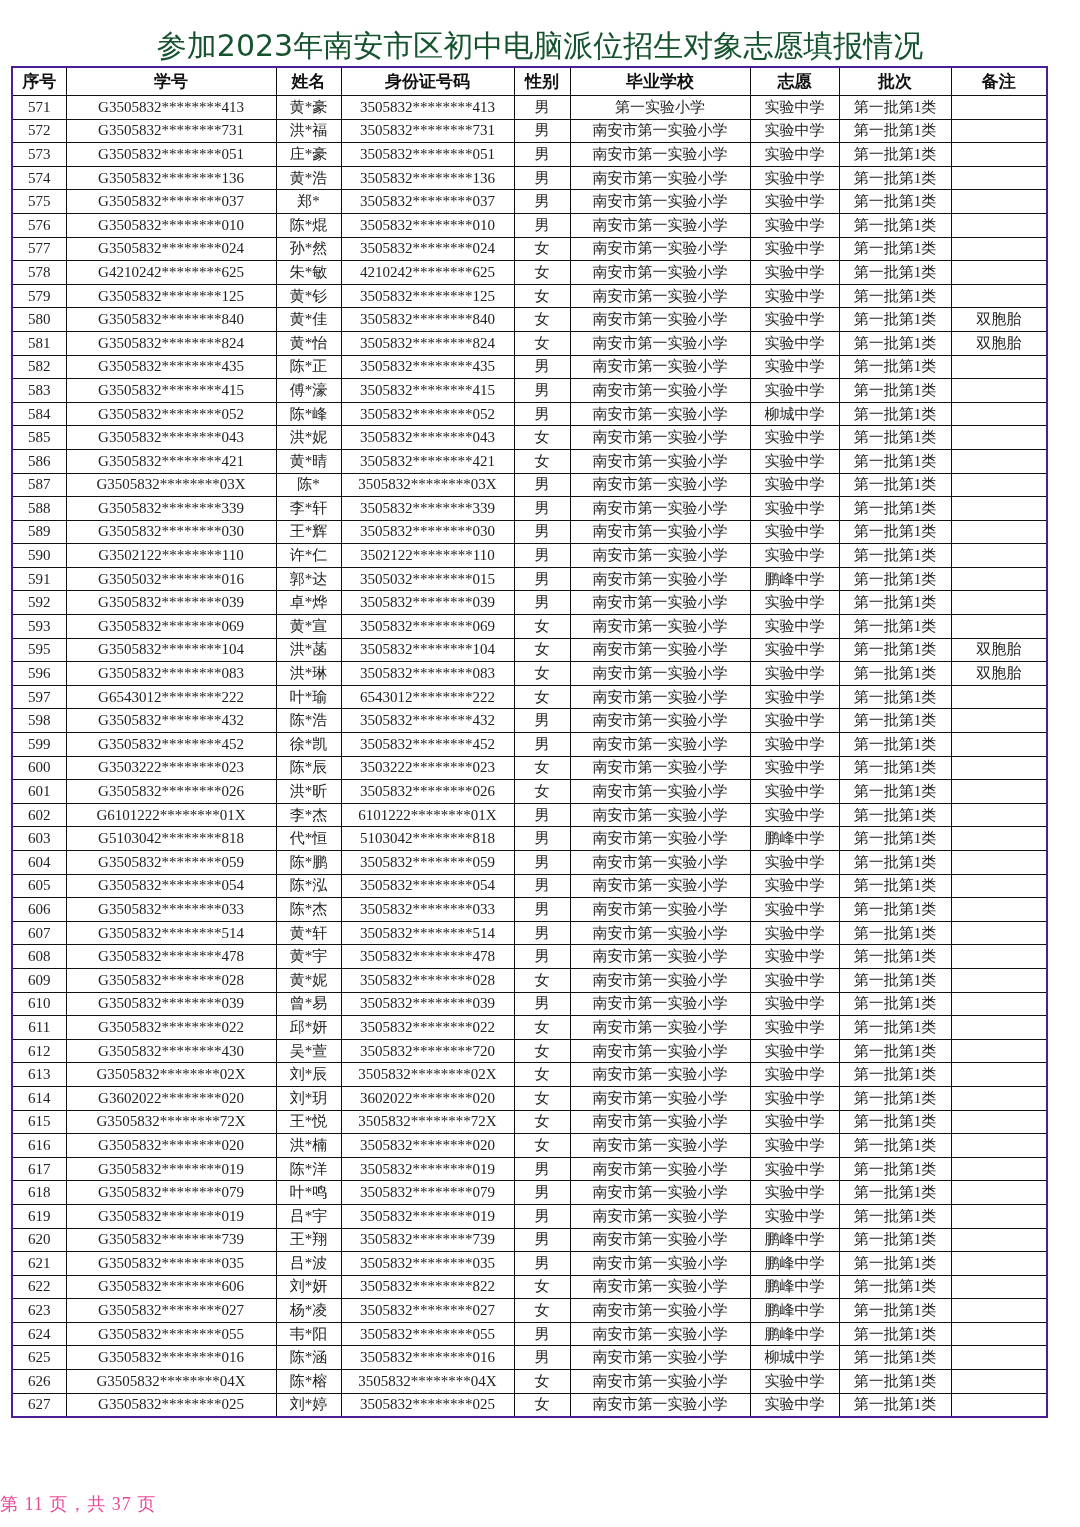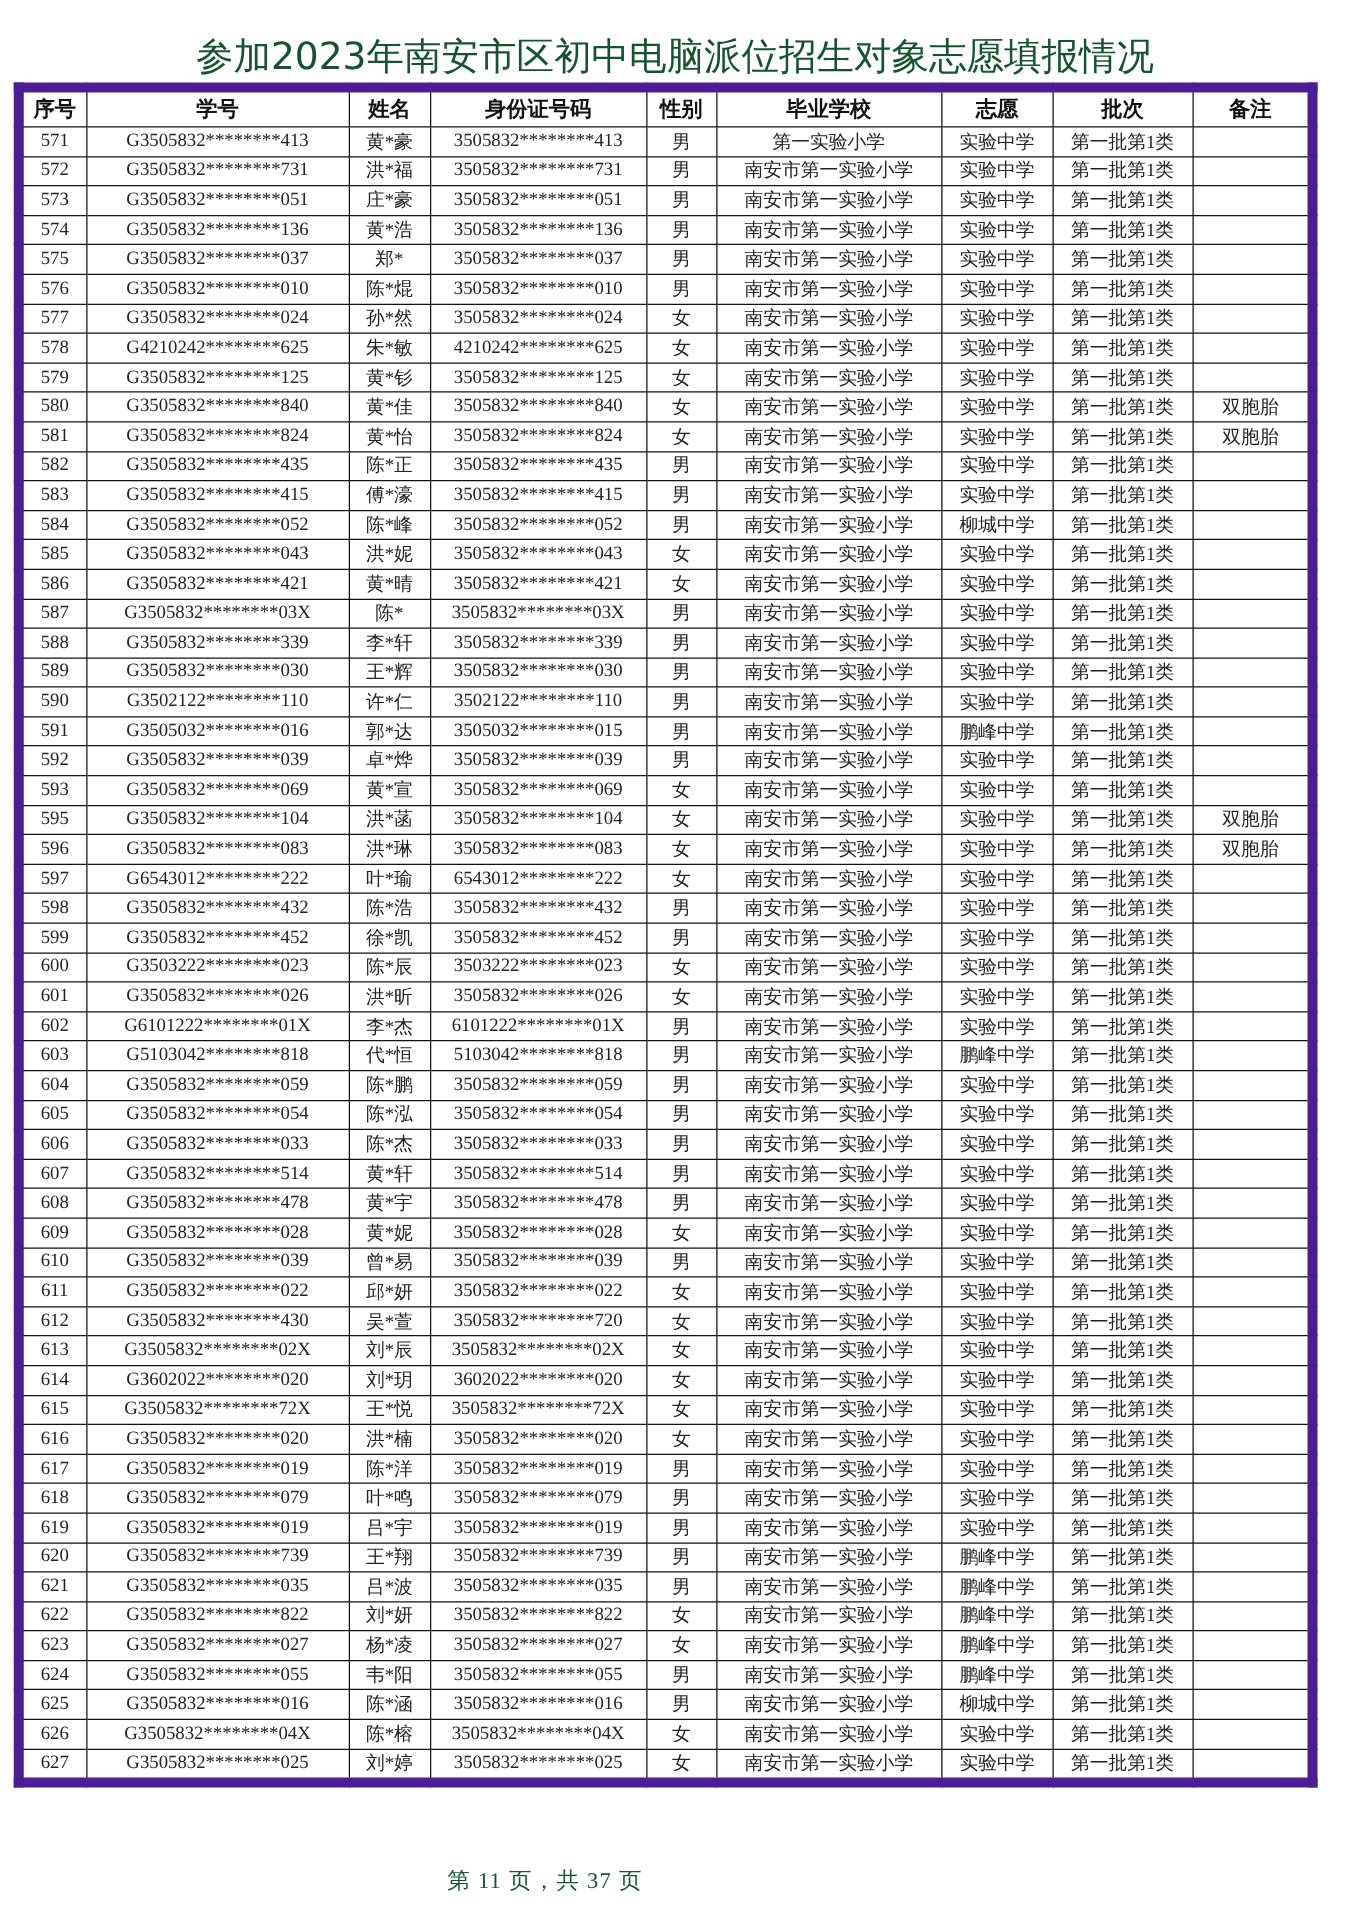--- a/index.html
+++ b/index.html
@@ -5,35 +5,35 @@
   html, body { margin: 0; padding: 0; background: #ffffff; }
   body { width: 1080px; height: 1527px; position: relative; overflow: hidden; color: #111; }
   .title {
     position: absolute; left: 0; top: 26px; width: 1080px; text-align: center;
     font-family: "DejaVu Sans", sans-serif; font-size: 30px; line-height: 40px; color: #14532d;
     letter-spacing: 0px;
   }
   table.roster {
     position: absolute; left: 11px; top: 66px; width: 1035px;
     border-collapse: collapse; table-layout: fixed;
-    border: 8px solid #4c1d95;
+    border: 2px solid #4c1d95;
   }
   table.roster th, table.roster td {
     border: 1.6px solid #111; padding: 0; text-align: center; vertical-align: middle;
     white-space: nowrap; overflow: hidden;
   }
   table.roster th {
     height: 27px; font-family: "DejaVu Serif", serif; font-weight: bold; font-size: 17px;
   }
   table.roster td {
     height: 22.6px; font-family: "Liberation Serif", serif; font-size: 15px; color: #222;
   }
   .footer {
-    position: absolute; left: 0; top: 1492px; width: 872px; text-align: center;
-    font-family: "Liberation Serif", serif; font-size: 18px; color: #14532d; letter-spacing: 1px;
+    position: absolute; left: 0; top: 1492px; width: 872px; 
+    font-family: "Liberation Serif", serif; font-size: 18px; color: #ec4899; letter-spacing: 1px;
   }
 </style>
 </head>
 <body>
 
 <div class="title">参加2023年南安市区初中电脑派位招生对象志愿填报情况</div>
 
 <table class="roster">
   <colgroup>
     <col style="width:54px">
@@ -605,21 +605,21 @@
         <td>吕*波</td>
         <td>3505832********035</td>
         <td>男</td>
         <td>南安市第一实验小学</td>
         <td>鹏峰中学</td>
         <td>第一批第1类</td>
         <td></td>
       </tr>
       <tr>
         <td>622</td>
-        <td>G3505832********822</td>
+        <td>G3505832********606</td>
         <td>刘*妍</td>
         <td>3505832********822</td>
         <td>女</td>
         <td>南安市第一实验小学</td>
         <td>鹏峰中学</td>
         <td>第一批第1类</td>
         <td></td>
       </tr>
       <tr>
         <td>623</td>

